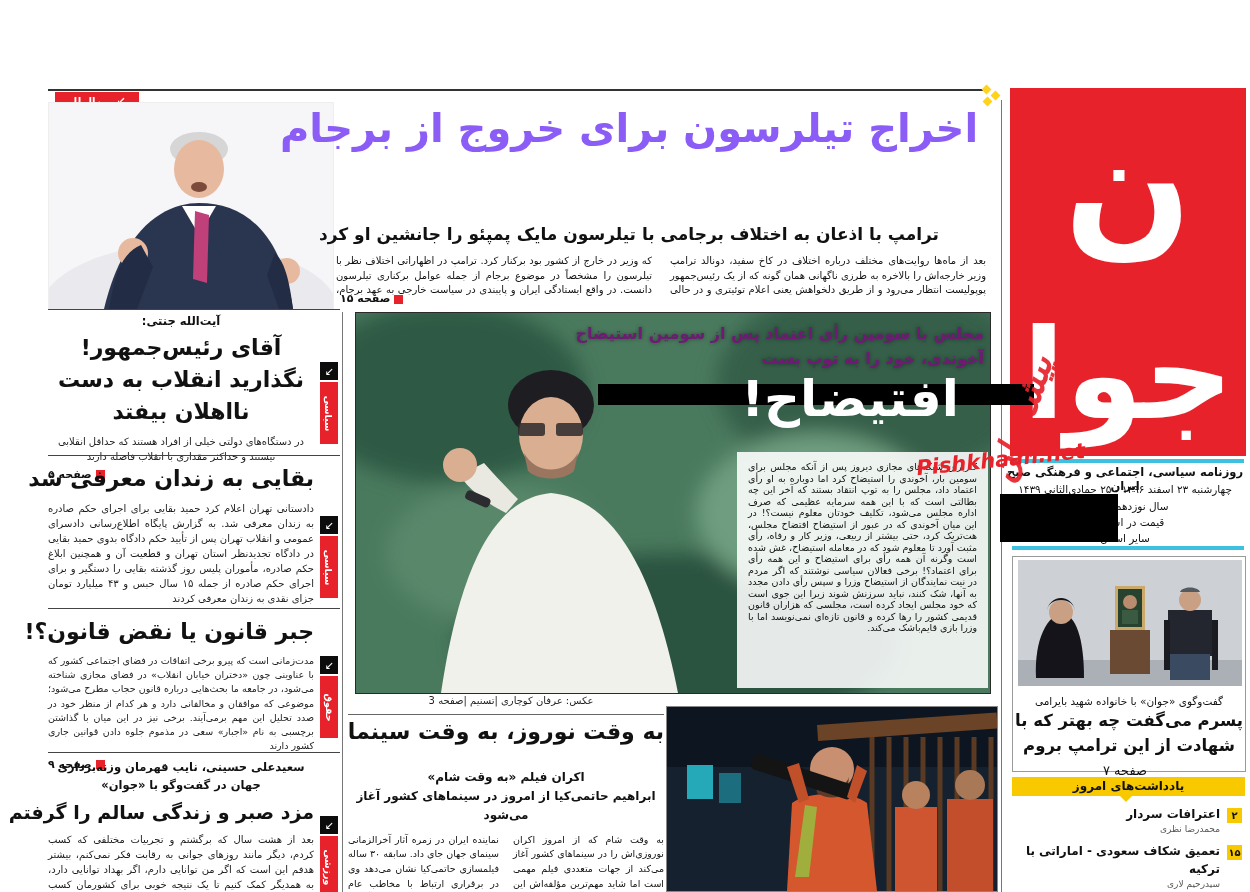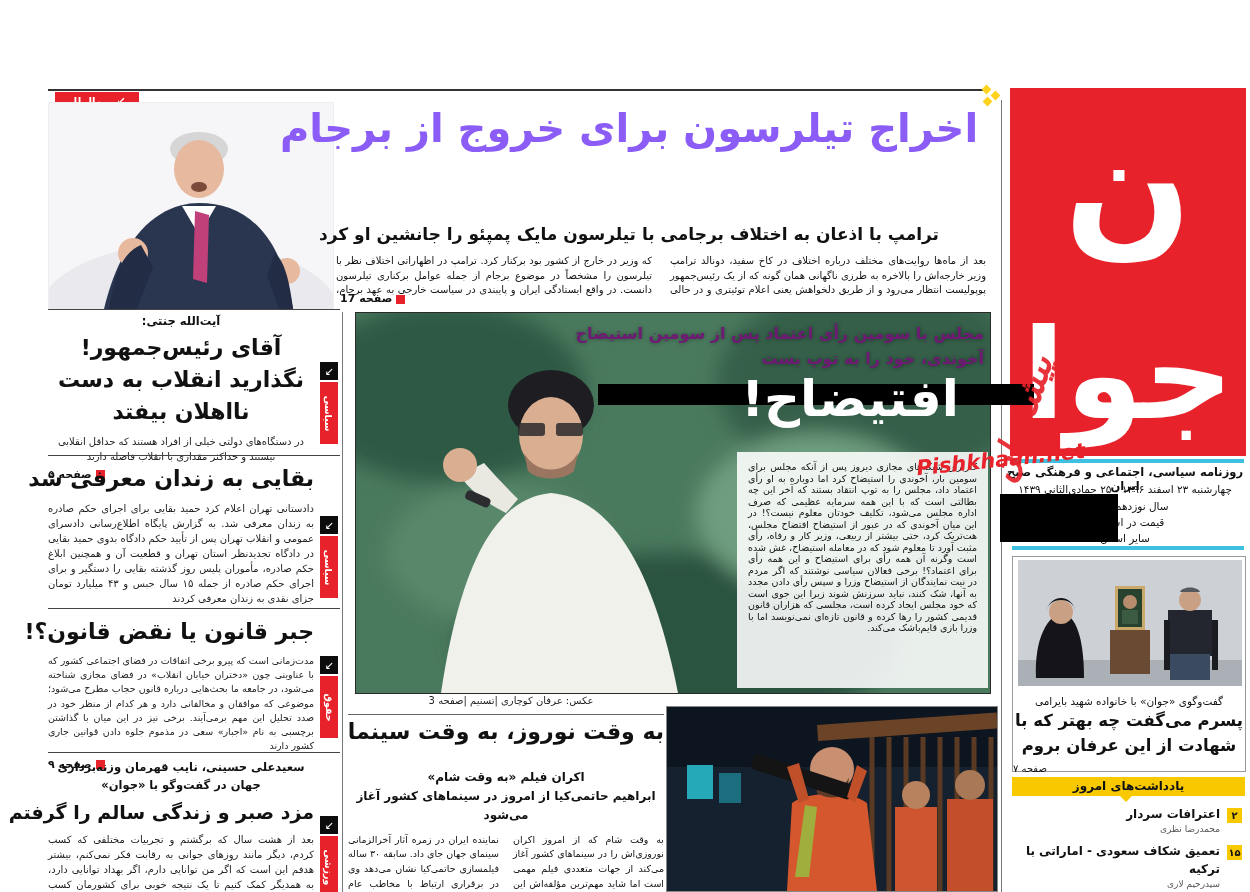--- a/index.html
+++ b/index.html
@@ -67,21 +67,21 @@
   .cyan{left:1012px;width:232px;height:4px;background:#3ec1e0;}
   .mh-line{left:1004px;width:242px;text-align:center;}
   .mh-tagline{top:465px;font-size:11.5px;font-weight:bold;}
   .mh-date{top:483px;font-size:10.5px;}
   .mh-small{font-size:10.5px;}
   .redaction{left:1000px;top:494px;width:118px;height:48px;background:#000;z-index:3;}
 
   .martyr-box{left:1012px;top:556px;width:232px;height:214px;border:1px solid #9a9a9a;background:#fff;}
   .martyr-kicker{text-align:center;font-size:10.5px;margin-top:5px;}
   .martyr-headline{text-align:center;font-weight:bold;font-size:16.5px;line-height:1.5;margin-top:2px;}
-  .martyr-page{font-size:10px;padding-right:8px;text-align:left;margin-top:4px;}
+  .martyr-page{font-size:13px;padding-right:8px;text-align:center;margin-top:4px;}
 
   .notes-head{left:1012px;top:777px;width:233px;height:19px;background:#f9c900;text-align:center;
               font-weight:bold;font-size:12px;line-height:19px;}
   .notes-notch{left:1120px;top:796px;width:0;height:0;border-left:6px solid transparent;
                border-right:6px solid transparent;border-top:6px solid #f9c900;}
   .notes-list{left:1012px;top:806px;width:233px;}
   .note-item{position:relative;padding-right:25px;margin-bottom:9px;text-align:right;}
   .note-badge{position:absolute;right:3px;top:2px;width:15px;height:15px;background:#f9c900;
               font-size:10px;font-weight:bold;display:flex;align-items:center;justify-content:center;}
   .note-title{font-weight:bold;font-size:12px;line-height:1.45;}
@@ -126,21 +126,21 @@
       <circle cx="238" cy="168" r="13" fill="#e7b99f"></circle>
       <path d="M60,206 C66,168 74,150 92,142 L104,164 L88,206 Z" fill="#222c44"></path>
       <path d="M244,206 C240,176 236,160 226,150 L218,172 L230,206 Z" fill="#222c44"></path>
     </svg>
   </div>
 
   <div class="abs lead-headline">اخراج تیلرسون برای خروج از برجام</div>
   <div class="abs lead-subhead">ترامپ با اذعان به اختلاف برجامی با تیلرسون مایک پمپئو را جانشین او کرد</div>
   <div class="abs lead-body">بعد از ماه‌ها روایت‌های مختلف درباره اختلاف در کاخ سفید، دونالد ترامپ وزیر خارجه‌اش را بالاخره به طرزی ناگهانی همان گونه که از یک رئیس‌جمهور پوپولیست انتظار می‌رود و از طریق دلخواهش یعنی اعلام توئیتری و در حالی که وزیر در خارج از کشور بود برکنار کرد. ترامپ در اظهاراتی اختلاف نظر با تیلرسون را مشخصاً در موضوع برجام از جمله عوامل برکناری تیلرسون دانست. در واقع ایستادگی ایران و پایبندی در سیاست خارجی به عهد برجام، کابینه ترامپ و سیاست خارجی امریکا را دچار چنددستگی و در نهایت دادن قربانی کرد. تیلرسون از معدود افراد کابینه ترامپ بود که برای خروج از برجام تردید داشت و با توجه به قول و قرار اخیر کاخ سفید با صهیونیست‌ها برای خروج از برجام، نیاز به پاکسازی او احساس می‌شد</div>
   <div class="abs lead-pageref">
-    <span class="sq"></span><span>صفحه 17</span>
+    <span class="sq"></span><span>صفحه ۱۵</span>
   </div>
 
   <div class="abs" style="left:48px;top:309px;width:292px;height:1px;background:#444;"></div>
 
   <div class="photo-frame center-photo">
     <svg width="634" height="380" viewBox="0 0 634 380" xmlns="http://www.w3.org/2000/svg">
       <defs>
           <filter id="b1">
             <feGaussianBlur stdDeviation="10"></feGaussianBlur>
           </filter>
@@ -314,21 +314,21 @@
         <path d="M29,52 C29,36 57,36 57,52 C57,44 50,38 43,38 C36,38 29,44 29,52 Z" fill="#14141a"></path>
         <rect x="150" y="50" width="44" height="46" fill="#23262e"></rect>
         <circle cx="172" cy="40" r="11" fill="#c9a084"></circle>
         <path d="M162,32 C164,26 180,26 182,32 Z" fill="#555a61"></path>
         <rect x="152" y="94" width="40" height="26" fill="#3a4a60"></rect>
         <rect x="146" y="60" width="6" height="50" fill="#1a1c22"></rect>
         <rect x="194" y="60" width="6" height="50" fill="#1a1c22"></rect>
       </svg>
     </div>
     <div class="martyr-kicker">گفت‌وگوی «جوان» با خانواده شهید بایرامی</div>
-    <div class="martyr-headline">پسرم می‌گفت چه بهتر که با شهادت از این عرفان بروم</div>
+    <div class="martyr-headline">پسرم می‌گفت چه بهتر که با شهادت از این ترامپ بروم</div>
     <div class="martyr-page">صفحه ۷</div>
   </div>
 
   <div class="abs notes-head">یادداشت‌های امروز</div>
   <div class="abs notes-notch"></div>
   <div class="abs notes-list">
     <div class="note-item">
       <div class="note-badge">۲</div>
       <div class="note-title">اعترافات سردار</div>
       <div class="note-author">محمدرضا نظری</div>

